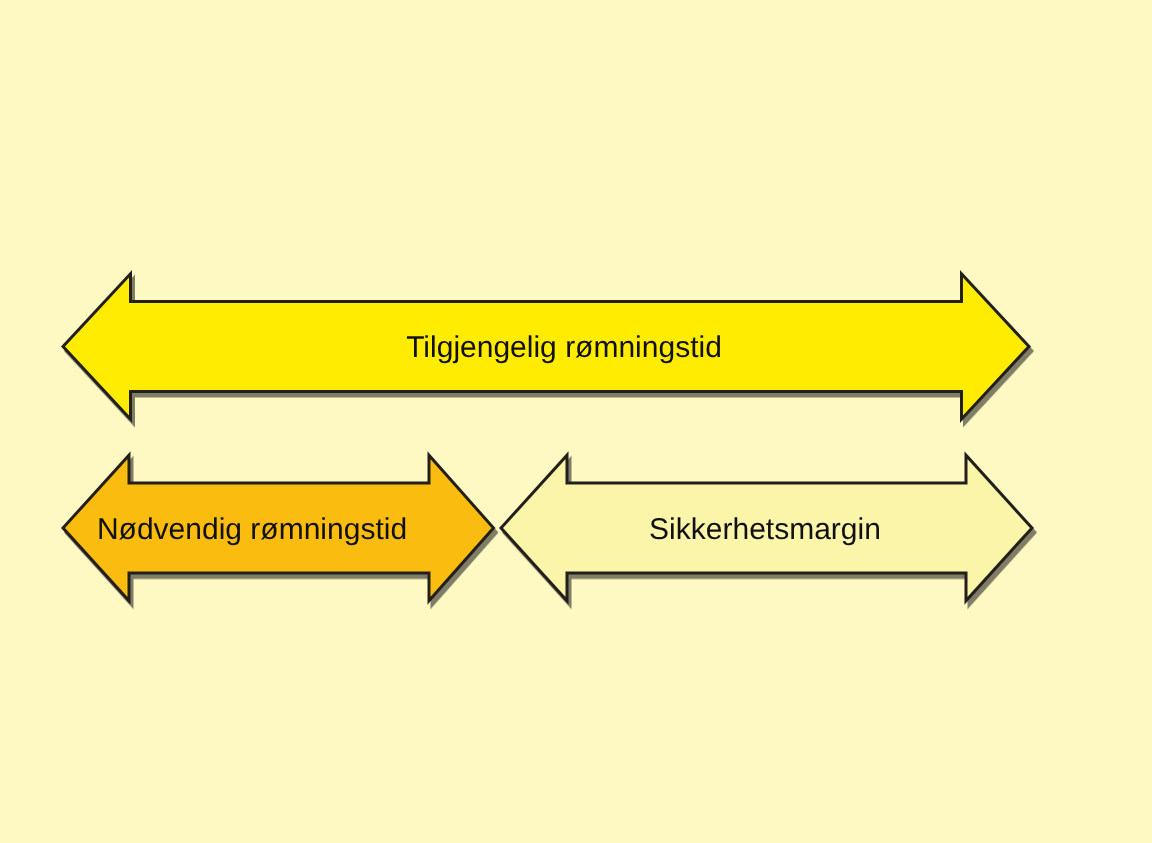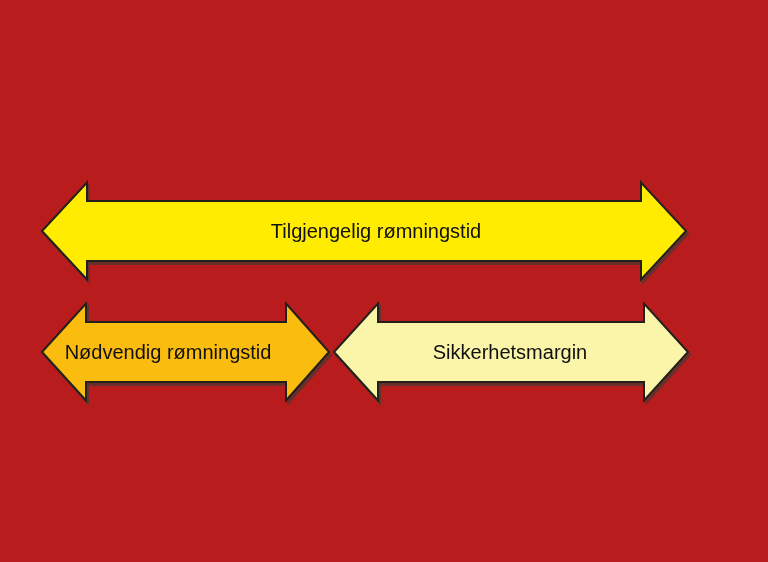--- a/index.html
+++ b/index.html
@@ -4,21 +4,21 @@
 <style>
   html, body {
     margin: 0;
     padding: 0;
     background: #ffffff;
   }
   .stage {
     position: relative;
     width: 768px;
     height: 562px;
-    background: #b91c1c;
+    background: #fef9c3;
     overflow: hidden;
     font-family: "Liberation Sans", sans-serif;
   }
   .arrow-shape {
     stroke: #23201c;
     stroke-width: 2;
     stroke-linejoin: miter;
     filter: drop-shadow(2px 3px 0.5px rgba(60, 58, 52, 0.65));
   }
   .arrow-label {

